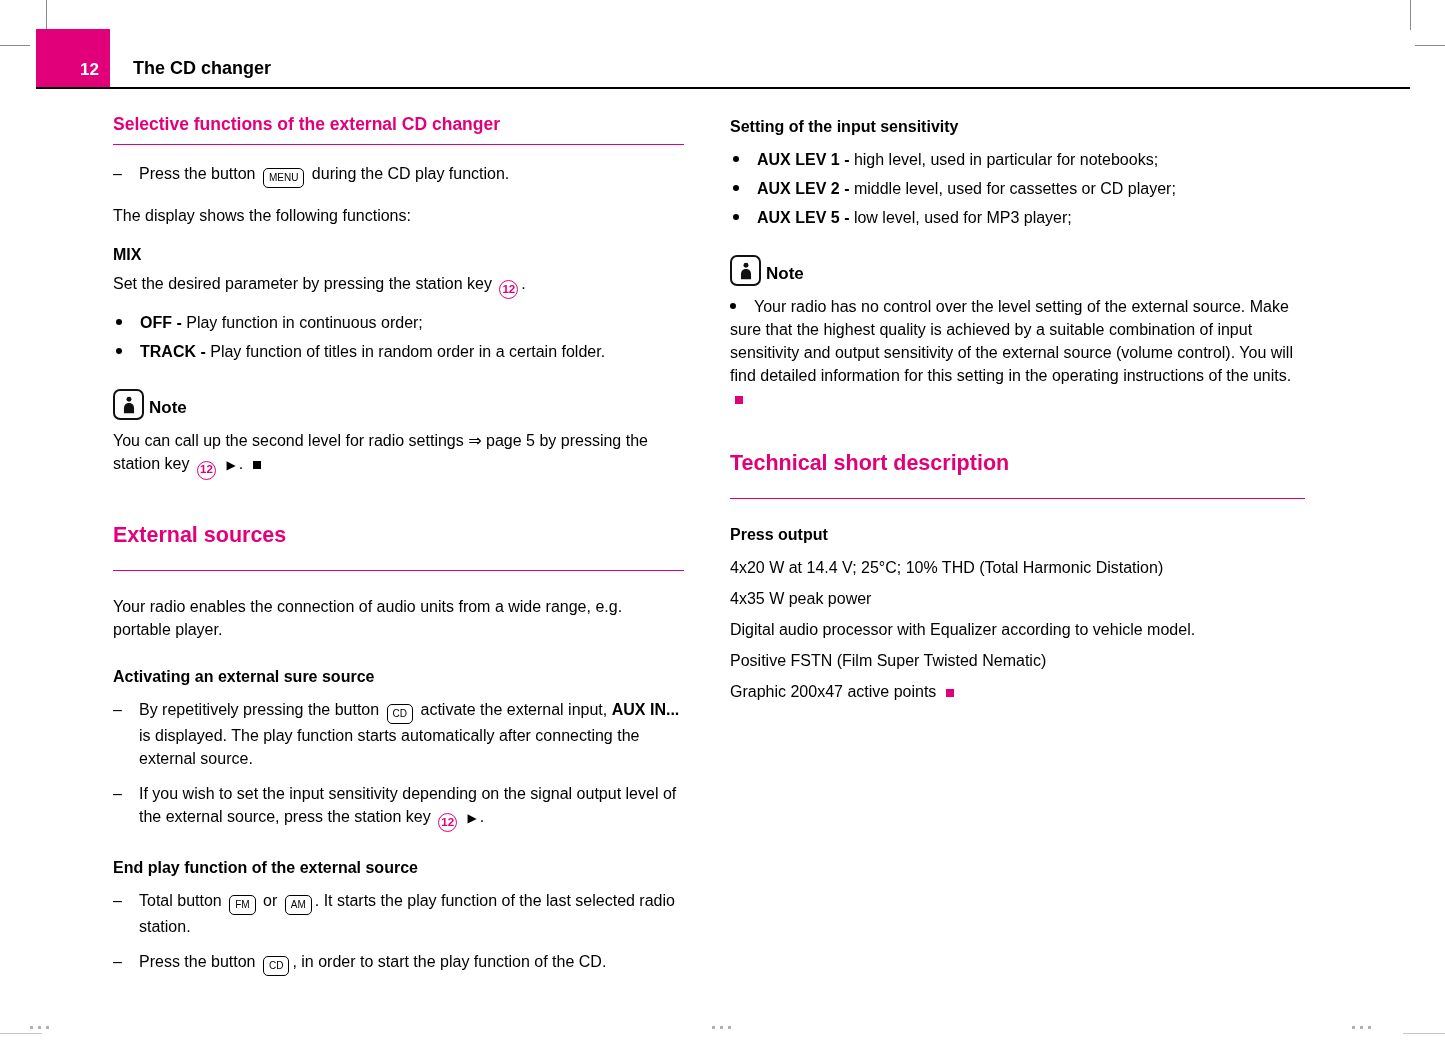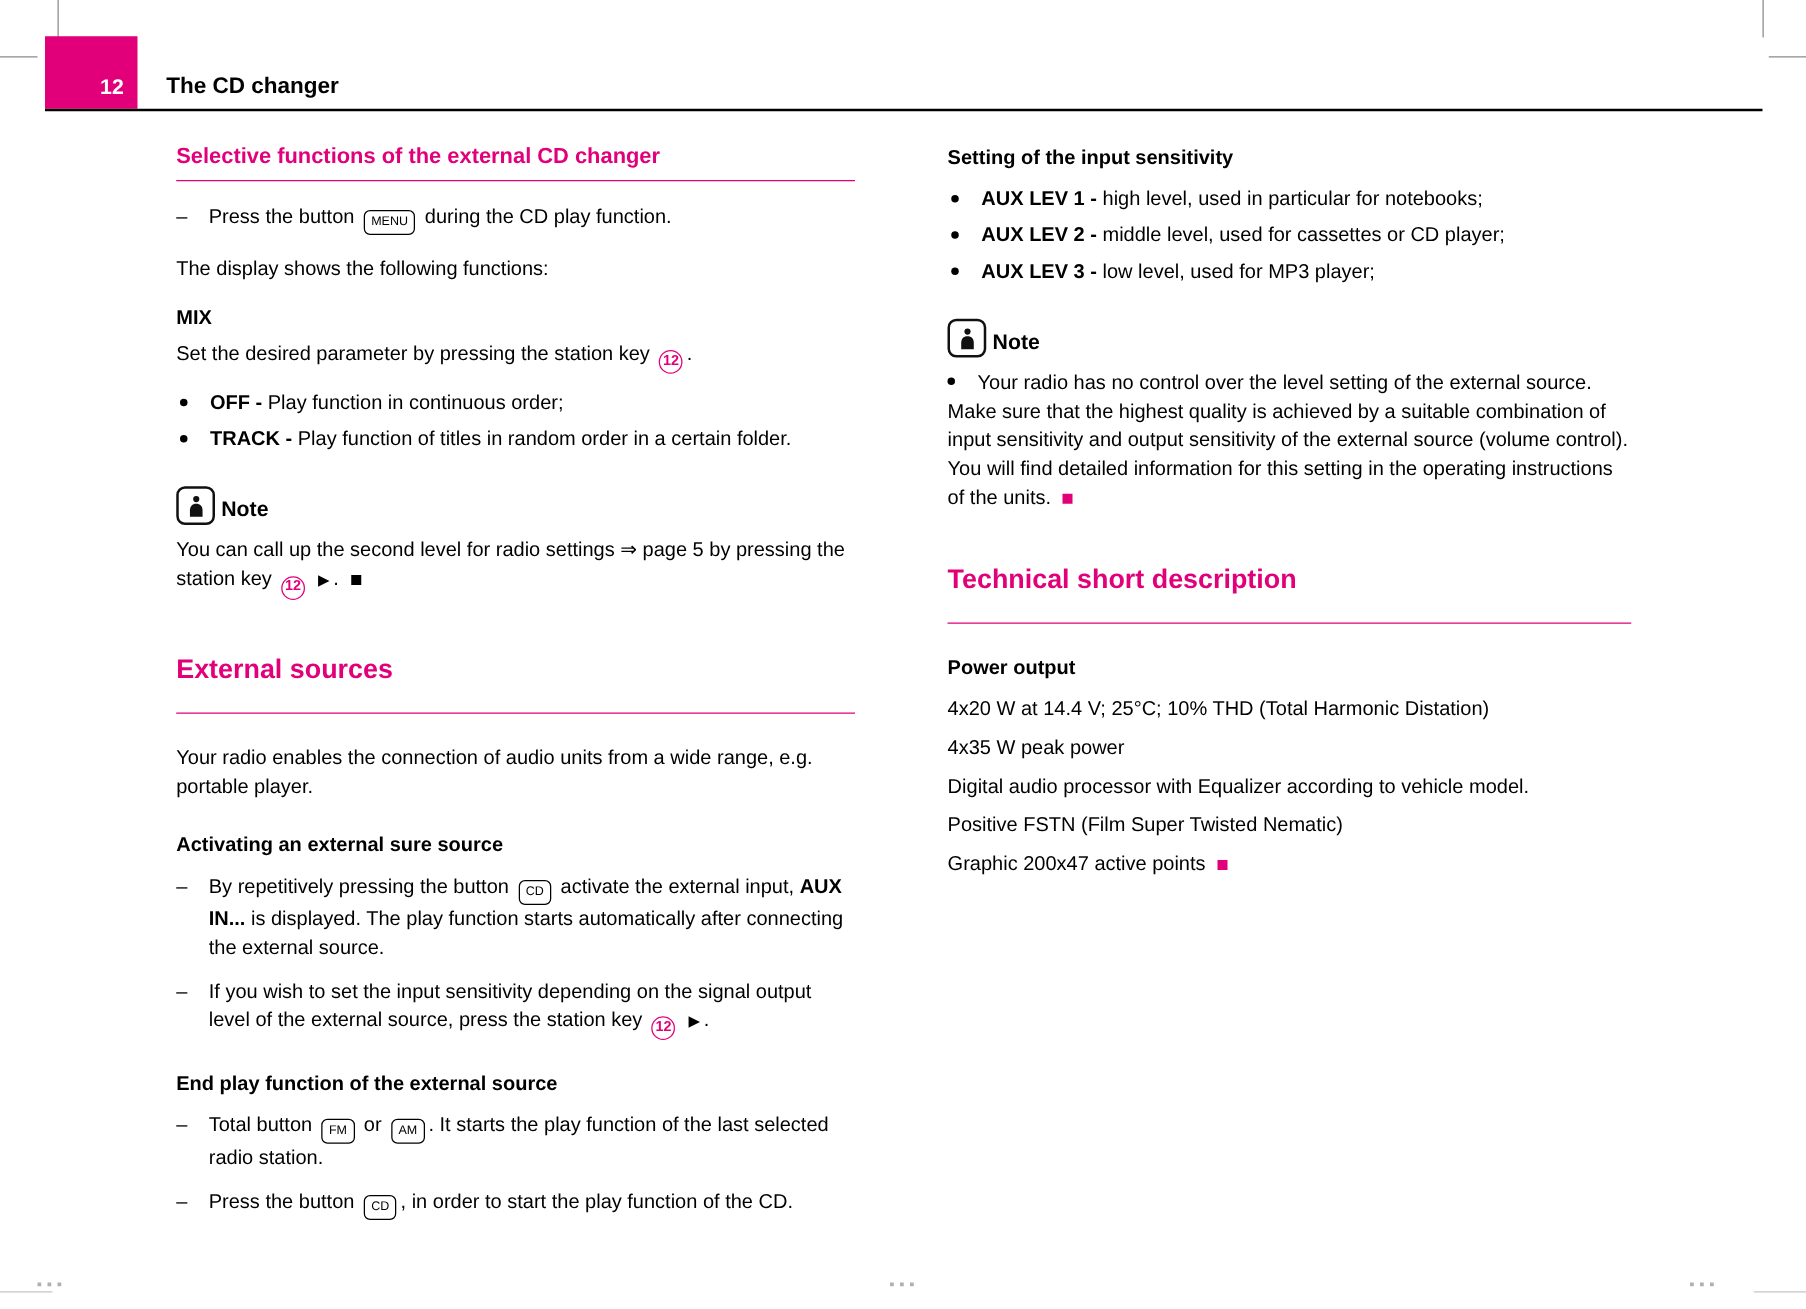--- a/index.html
+++ b/index.html
@@ -15,21 +15,21 @@
         background:var(--accent); color:#fff; display:flex; align-items:flex-end;
         justify-content:flex-end; padding:0 11px 9px 0; font-weight:bold;
         font-size:17px; line-height:1; }
   .chapter{ position:absolute; left:133px; top:58px; font-size:18px;
             font-weight:bold; line-height:1.2; color:#000; }
   .rule{ position:absolute; left:36px; top:87px; width:1374px; height:2px; background:#000; }
 
   
   .content{ position:absolute; left:113px; top:112px; width:1192px;
             display:flex; gap:46px; align-items:flex-start; }
-  .col{ width:571px;margin-left:28px; }
+  .col{ width:571px; }
   .col.right{ width:575px; }
 
   .sec{ font-size:17.5px; line-height:24px; font-weight:bold; color:var(--accent);
         border-bottom:1.5px solid var(--accent); padding-bottom:8px; margin-bottom:17px; }
   .major{ font-size:21.5px; line-height:26px; font-weight:bold; color:var(--accent);
           border-bottom:1.5px solid var(--accent); padding-bottom:22px; margin:42px 0 24px; }
   .col.right .major{ margin-top:40px; }
   .subhead{ font-size:16px; font-weight:bold; margin:24px 0 10px; }
   .subhead.first{ margin-top:3px; }
   p{ margin:0; }
@@ -190,40 +190,40 @@
       <h3 class="subhead first">Setting of the input sensitivity</h3>
 
       <div class="ul">
         <div class="li">
           <p><span class="b">AUX LEV 1 -</span><span> high level, used in particular for notebooks;</span></p>
         </div>
         <div class="li">
           <p><span class="b">AUX LEV 2 -</span><span> middle level, used for cassettes or CD player;</span></p>
         </div>
         <div class="li">
-          <p><span class="b">AUX LEV 3 -</span><span> low level, used for MP3 player;</span></p>
+          <p><span class="b">AUX LEV 5 -</span><span> low level, used for MP3 player;</span></p>
         </div>
       </div>
 
       <div class="note mt26">
         <div class="note-head">
           <span class="note-icon">
             <svg viewBox="0 0 20 22" aria-hidden="true">
               <circle cx="10" cy="4.4" r="3.1"></circle>
               <path d="M10 9c-4.1 0-6.3 2.7-6.3 6.7V22h12.6v-6.3C16.3 11.7 14.1 9 10 9z"></path>
             </svg>
           </span>
           <span class="note-label">Note</span>
         </div>
         <p class="note-text"><span class="dot-inline"></span><span><span>Your radio has no control over the level setting of the external source. Make sure that the highest quality is achieved by a suitable combination of input sensitivity and output sensitivity of the external source (volume control). You will find detailed information for this setting in the operating instructions of the units. </span><span class="endsq sq-m"></span></span></p>
       </div>
 
       <h2 class="major">Technical short description</h2>
 
-      <h3 class="subhead">Power output</h3>
+      <h3 class="subhead">Press output</h3>
       <div class="stack">
         <p>4x20 W at 14.4 V; 25°C; 10% THD (Total Harmonic Distation)</p>
         <p>4x35 W peak power</p>
         <p>Digital audio processor with Equalizer according to vehicle model.</p>
       </div>
 
       <div class="stack">
         <p>Positive FSTN (Film Super Twisted Nematic)</p>
         <p><span>Graphic 200x47 active points </span><span class="endsq sq-m"></span></p>
       </div>

